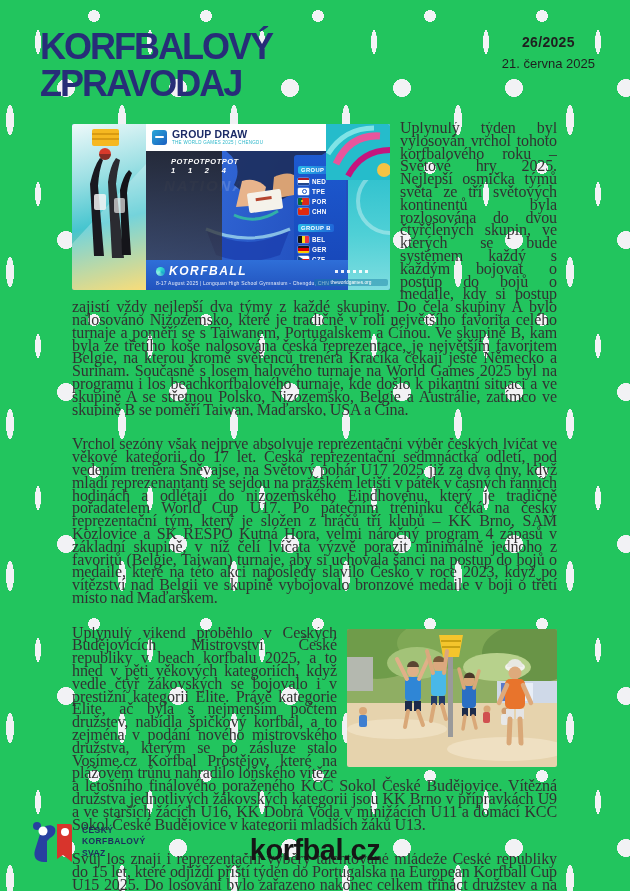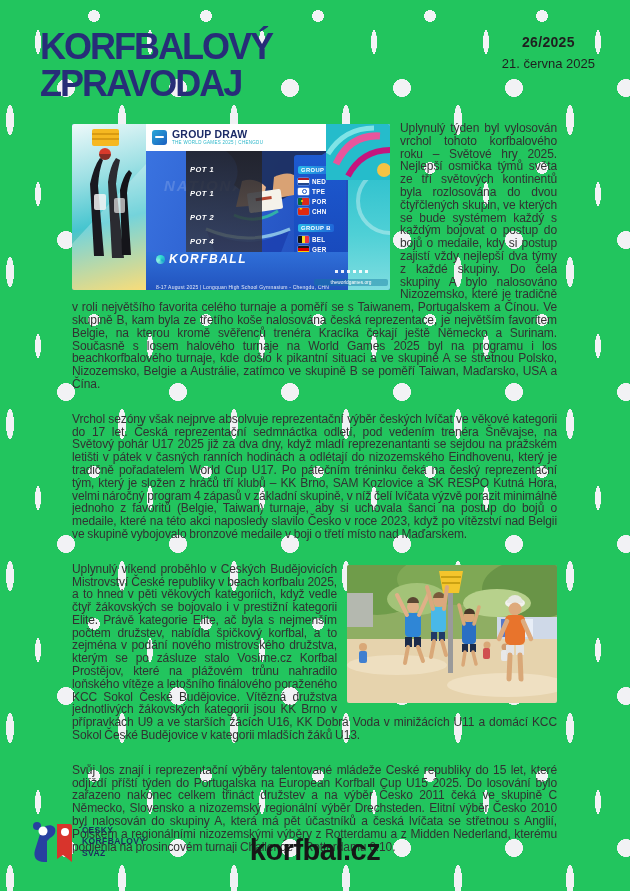--- a/index.html
+++ b/index.html
@@ -20,22 +20,22 @@
   header{padding:28px 35px 0 40px;display:flex;justify-content:space-between;align-items:flex-start;}
   .title{color:#272d78;font-weight:800;font-size:36px;line-height:37px;letter-spacing:-2px;}
   .issue-block{text-align:right;padding-top:6px;color:#1f1f1f;}
   .issue{font-size:14px;font-weight:700;letter-spacing:.3px;text-align:center;}
   .date{font-size:13px;font-weight:400;margin-top:6px;}
 
   
   main{margin-top:20px;}
   .sec{margin:0 73px 0 72px;overflow:hidden;}
   .sec + .sec{margin-top:22px;}
-  .ptext{font-size:12px;line-height:12.8px;color:#323232;text-align:justify;
-         letter-spacing:-.1px;word-spacing:-.4px;}
+  .ptext{font-size:16px;line-height:12.8px;color:#323232;text-align:justify;
+         letter-spacing:-.1px;word-spacing:-.4px;font-family:Liberation Serif, serif;}
 
   
   .groupdraw{float:left;width:318px;height:166px;margin:2px 10px 4px 0;position:relative;
              overflow:hidden;border-radius:2px;background:linear-gradient(115deg,#2e63cf,#1b47b5);}
   .gd-photo{position:absolute;left:0;top:0;width:74px;height:100%;z-index:3;
             background:linear-gradient(165deg,#eef9fa 0%,#9adfe3 32%,#46c5cf 58%,#f7d14d 100%);}
   .gd-main{position:absolute;left:74px;right:42px;top:27px;bottom:30px;z-index:1;
            background:linear-gradient(110deg,#3a73e0 0%,#2a5ccb 55%,#1f4ab8 100%);}
   .gd-watermark{position:absolute;left:18px;top:26px;color:rgba(255,255,255,.16);
                 font-size:15px;font-weight:800;font-style:italic;letter-spacing:2px;}
@@ -53,21 +53,21 @@
   .gd-div{width:1px;height:13px;background:#c9ccd6;}
   .gd-star{width:9px;height:9px;border-radius:50%;
            background:conic-gradient(#e8559c,#7b3fe4,#2ab6c9,#f6c344,#e8559c);}
   .gd-swirl{position:absolute;right:0;top:0;width:64px;height:56px;z-index:5;}
   .gd-teal{position:absolute;right:0;top:27px;bottom:0;width:42px;z-index:2;
            background:linear-gradient(180deg,#25bccb 0%,#4fd0d6 60%,#7fdde0 100%);}
   .gd-teal::before{content:"";position:absolute;left:8px;top:16px;width:60px;height:60px;border-radius:50%;
            border:4px solid rgba(255,255,255,.35);}
   .gd-pots{position:absolute;left:74px;top:27px;bottom:30px;width:76px;z-index:3;box-sizing:border-box;
            background:linear-gradient(180deg,rgba(34,34,40,.9),rgba(58,58,64,.72));
-           display:flex;flex-direction:column;justify-content:space-around;padding:6px 0 6px 4px;margin-left:40px;}
+           display:flex;flex-direction:row;justify-content:space-around;padding:6px 0 6px 25px;}
   .gd-pot{color:#fff;font-size:7.5px;font-weight:800;font-style:italic;letter-spacing:.5px;}
   .gd-grouppanel{position:absolute;right:44px;top:31px;width:52px;z-index:4;box-sizing:border-box;
            background:linear-gradient(180deg,#1d5ad0,#1746b8);border-radius:3px;padding:3px 4px;}
   .gd-gchip{display:inline-block;background:linear-gradient(90deg,#28b8e8,#1f66d8);color:#fff;
            font-size:5.8px;font-weight:800;letter-spacing:.4px;border-radius:2px;padding:1px 3px;margin:1px 0 2px;}
   .gd-team{display:flex;align-items:center;gap:3px;height:10px;}
   .gd-code{color:#fff;font-size:6.3px;font-weight:800;letter-spacing:.3px;}
   .flag{width:11px;height:7px;flex:0 0 auto;position:relative;border-radius:1px;overflow:hidden;box-shadow:0 0 0 .5px rgba(255,255,255,.5);}
   .f-ned{background:linear-gradient(180deg,#ae1c28 33%,#fff 33% 66%,#21468b 66%);}
   .f-tpe{background:#fff;}
@@ -76,23 +76,23 @@
   .f-por::after{content:"";position:absolute;left:3px;top:2.5px;width:2px;height:2px;border-radius:50%;background:#ffd900;}
   .f-chn{background:#de2910;}
   .f-chn::after{content:"★";position:absolute;left:.5px;top:-1.5px;color:#ffde00;font-size:4.5px;}
   .f-bel{background:linear-gradient(90deg,#121212 33%,#fdda24 33% 66%,#ef3340 66%);}
   .f-ger{background:linear-gradient(180deg,#1a1a1a 33%,#dd0000 33% 66%,#ffce00 66%);}
   .f-cze{background:linear-gradient(180deg,#fff 50%,#d7141a 50%);}
   .f-cze::before{content:"";position:absolute;left:0;top:0;width:0;height:0;
                  border-top:3.5px solid transparent;border-bottom:3.5px solid transparent;border-left:5px solid #11457e;}
   .f-sur{background:linear-gradient(180deg,#377e3f 18%,#fff 18% 30%,#b40a2d 30% 70%,#fff 70% 82%,#377e3f 82%);}
   .f-sur::after{content:"★";position:absolute;left:3px;top:-.5px;color:#ffd100;font-size:4px;}
-  .gd-bottombar{position:absolute;left:74px;right:42px;bottom:0;height:38px;z-index:4;box-sizing:border-box;
+  .gd-bottombar{position:absolute;left:74px;right:42px;bottom:0;height:30px;z-index:4;box-sizing:border-box;
            background:linear-gradient(180deg,#2f6fd8,#2253be);display:flex;flex-direction:column;
-           justify-content:space-between;padding-left:10px;margin-top:6px;}
+           justify-content:center;padding-left:10px;margin-top:6px;}
   .gd-kfrow{display:flex;align-items:center;gap:4px;}
   .gd-wave{width:9px;height:9px;border-radius:50%;background:conic-gradient(#35e0d0,#1aa9c9,#8ef0e2,#35e0d0);}
   .gd-korfball{color:#fff;font-size:12px;font-weight:800;font-style:italic;letter-spacing:1.5px;}
   .gd-caption{color:rgba(255,255,255,.88);font-size:5px;margin-top:2px;letter-spacing:.2px;}
   .gd-sponsors{position:absolute;right:2px;bottom:4px;width:74px;z-index:5;text-align:center;}
   .gd-spon-sq{display:inline-block;width:3px;height:3px;background:#fff;margin:0 1.5px;opacity:.9;}
   .gd-site{display:block;color:#fff;background:rgba(20,120,160,.45);border-radius:2px;
            font-size:4.8px;margin-top:2px;padding:1px 0;}
 
   

